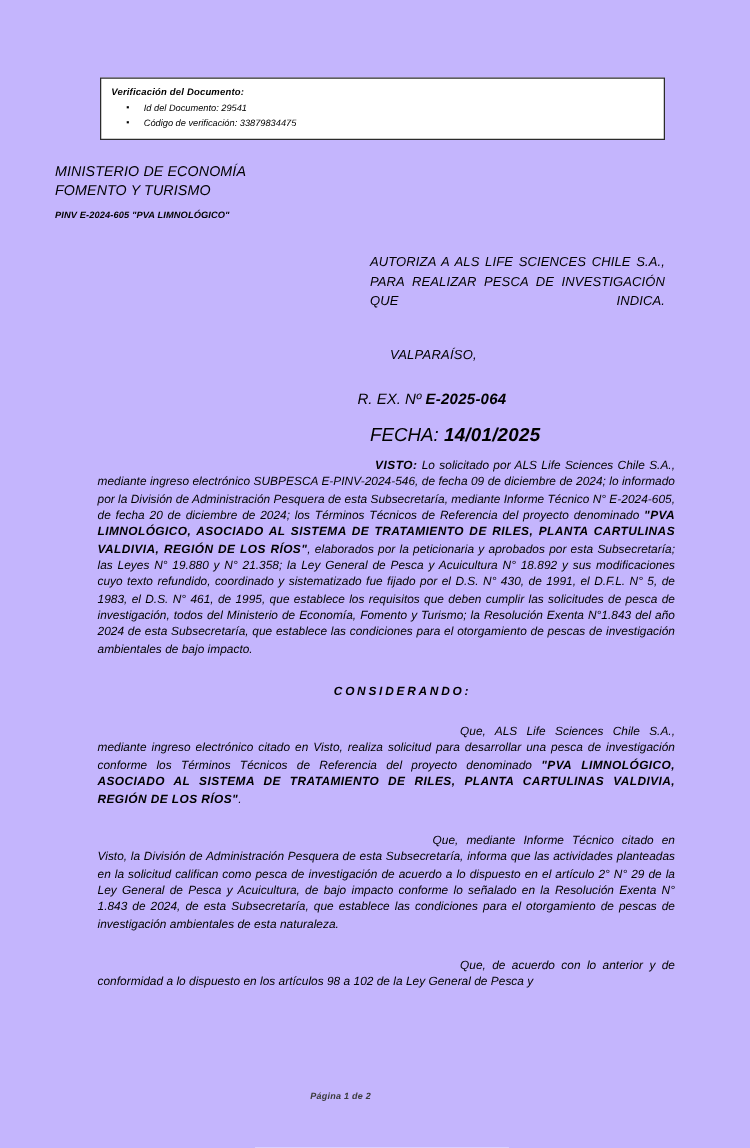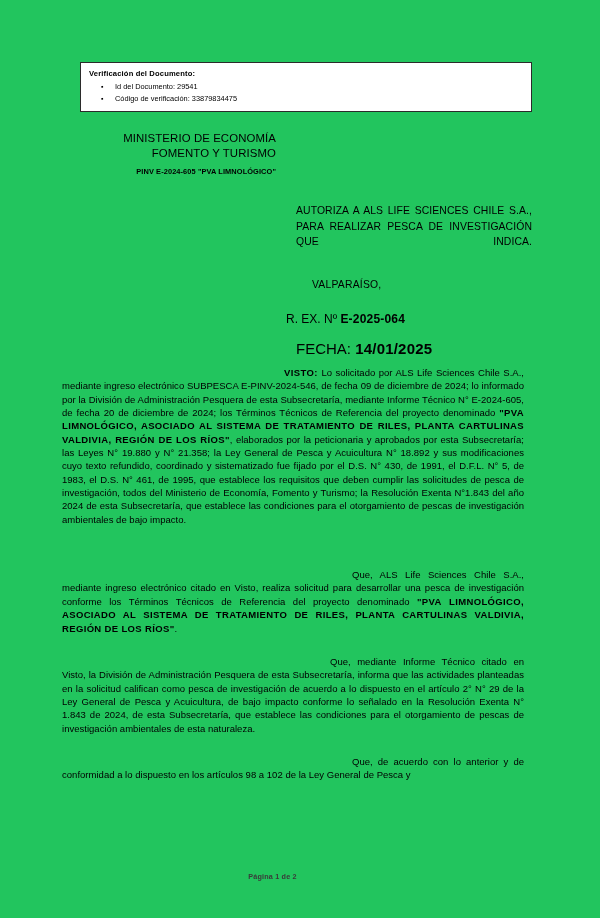--- a/index.html
+++ b/index.html
@@ -12,21 +12,22 @@
     height: 918px;
     position: relative;
     font-family: "Liberation Sans", sans-serif;
     color: #000000;
     overflow: hidden;
   }
 
   .page {
     position: absolute;
     inset: 0;
-    background: #22c55e;
+    background: #c4b5fd;
+    font-style: italic;
   }
 
   
   .verif-box {
     position: absolute;
     left: 80px;
     top: 62px;
     width: 452px;
     border: 1.5px solid #2b2b2b;
     box-sizing: border-box;
@@ -58,21 +59,21 @@
     font-size: 7px;
     line-height: 11.5px;
   }
 
   
   .org-header {
     position: absolute;
     left: 44px;
     top: 131px;
     width: 232px;
-    text-align: right;
+    text-align: left;
   }
   .org-line {
     font-size: 11.4px;
     line-height: 14.5px;
     letter-spacing: 0.1px;
   }
   .org-sub {
     margin-top: 10px;
     font-size: 9.6px;
     font-weight: bold;
@@ -121,21 +122,21 @@
   .fecha {
     position: absolute;
     left: 296px;
     top: 340px;
     font-size: 15px;
   }
 
   
   .body-area {
     position: absolute;
-    left: 62px;
+    left: 78px;
     top: 366px;
     width: 462px;
   }
   p.para {
     margin: 0;
     font-size: 9.5px;
     line-height: 13.35px;
     text-align: justify;
     text-indent: 0;
     letter-spacing: 0.02px;
@@ -229,20 +230,21 @@
   </div>
 
   <div class="body-area">
 
     <p class="para">
       <span class="lead-in"></span><span class="visto-kw">VISTO:</span><span> Lo solicitado por ALS Life Sciences Chile S.A., mediante ingreso electrónico SUBPESCA E-PINV-2024-546, de fecha 09 de diciembre de 2024; lo informado por la División de Administración Pesquera de esta Subsecretaría, mediante Informe Técnico N° E-2024-605, de fecha 20 de diciembre de 2024; los Términos Técnicos de Referencia del proyecto denominado </span><b>"PVA LIMNOLÓGICO, ASOCIADO AL SISTEMA DE TRATAMIENTO DE RILES, PLANTA CARTULINAS VALDIVIA, REGIÓN DE LOS RÍOS"</b><span>, elaborados por la peticionaria y aprobados por esta Subsecretaría; las Leyes N° 19.880 y N° 21.358; la Ley General de Pesca y Acuicultura N° 18.892 y sus modificaciones cuyo texto refundido, coordinado y sistematizado fue fijado por el D.S. N° 430, de 1991, el D.F.L. N° 5, de 1983, el D.S. N° 461, de 1995, que establece los requisitos que deben cumplir las solicitudes de pesca de investigación, todos del Ministerio de Economía, Fomento y Turismo; la Resolución Exenta N°1.843 del año 2024 de esta Subsecretaría, que establece las condiciones para el otorgamiento de pescas de investigación ambientales de bajo impacto.</span>
     </p>
 
     <div class="spacer-lg"></div>
 
+    <p class="considerando">CONSIDERANDO:</p>
 
     <div class="spacer-md"></div>
 
     <p class="para">
       <span class="lead-in-short"></span><span>Que, ALS Life Sciences Chile S.A., mediante ingreso electrónico citado en Visto, realiza solicitud para desarrollar una pesca de investigación conforme los Términos Técnicos de Referencia del proyecto denominado </span><b>"PVA LIMNOLÓGICO, ASOCIADO AL SISTEMA DE TRATAMIENTO DE RILES, PLANTA CARTULINAS VALDIVIA, REGIÓN DE LOS RÍOS"</b><span>.</span>
     </p>
 
     <div class="spacer-md"></div>
 
     <p class="para">

